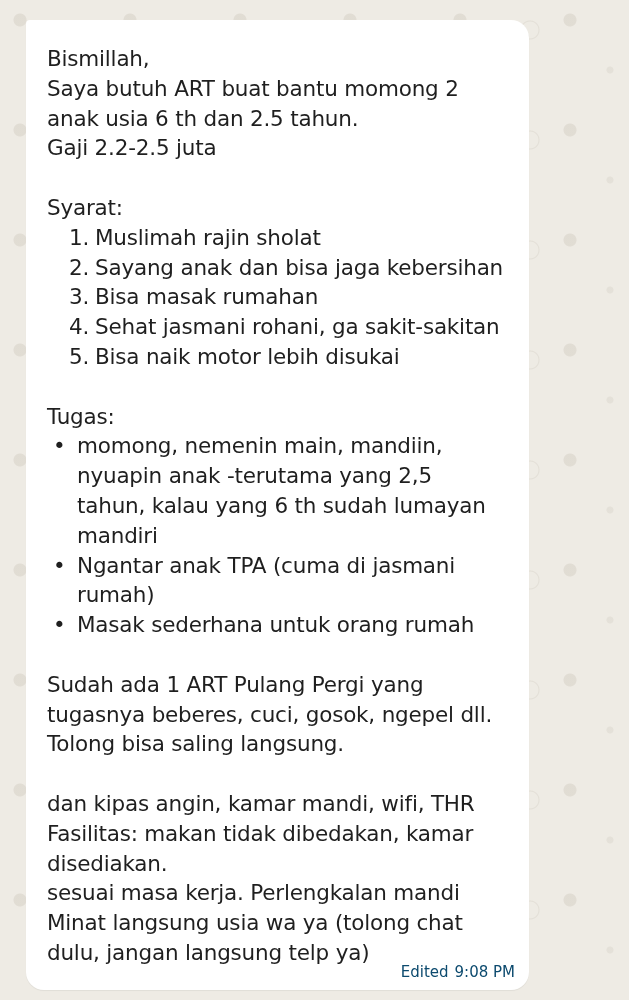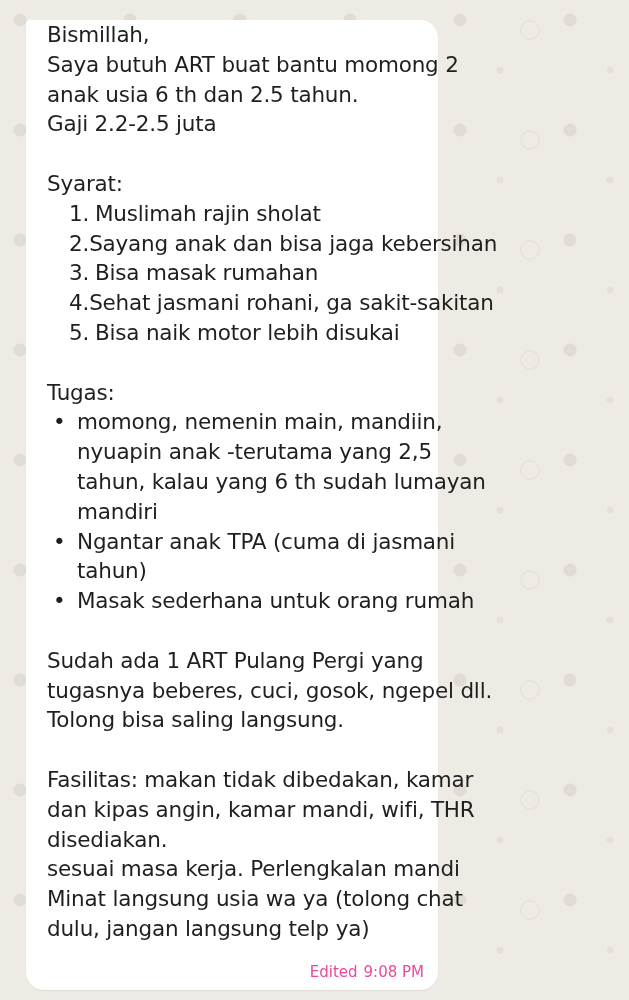--- a/index.html
+++ b/index.html
@@ -22,28 +22,28 @@
         radial-gradient(circle at 20px 20px, rgba(200,194,182,0.35) 0 6px, transparent 7px),
         radial-gradient(circle at 60px 70px, rgba(200,194,182,0.25) 0 3px, transparent 4px),
         radial-gradient(circle at 90px 30px, transparent 8px, rgba(200,194,182,0.3) 9px, transparent 10px);
       background-size: 110px 110px;
       z-index: 0;
     }
     .bubble {
       position: absolute;
       left: 26px;
       top: 20px;
-      width: 412px;
+      width: 503px;
       height: 970px;
       background: #ffffff;
       border-radius: 4px 18px 18px 18px;
       box-shadow: 0 1px 1px rgba(0,0,0,0.06);
       z-index: 1;
       box-sizing: border-box;
-      padding: 0 14px 0 21px;
+      padding: 24px 14px 0 21px;
       color: #1f1f1f;
       font-size: 21.5px;
       line-height: 29.8px;
       letter-spacing: -0.2px;
     }
     .line { white-space: nowrap; }
     .blank { height: 29.8px; }
     .ol-item {
       display: flex;
       padding-left: 22px;
@@ -64,21 +64,21 @@
     }
     .ul-text {
       flex: 1;
       padding-right: 20px;
     }
     .meta {
       position: absolute;
       right: 14px;
       bottom: 8px;
       font-size: 15px;
-      color: #ec4899;
+      color: #0c4a6e;
       letter-spacing: 0;
       line-height: 20px;
     }
     .meta .edited { margin-right: 6px; }
   </style>
 </head>
 <body>
 
 <div class="wallpaper"></div>
 
@@ -119,38 +119,38 @@
       <div class="line">momong, nemenin main, mandiin,</div>
       <div class="line">nyuapin anak -terutama yang 2,5</div>
       <div class="line">tahun, kalau yang 6 th sudah lumayan</div>
       <div class="line">mandiri</div>
     </div>
   </div>
   <div class="ul-item">
     <span class="ul-bullet">•</span>
     <div class="ul-text">
       <div class="line">Ngantar anak TPA (cuma di jasmani</div>
-      <div class="line">tahun)</div>
+      <div class="line">rumah)</div>
     </div>
   </div>
   <div class="ul-item">
     <span class="ul-bullet">•</span>
     <div class="ul-text">
       <div class="line">Masak sederhana untuk orang rumah</div>
     </div>
   </div>
   <div class="blank"></div>
 
   <div class="line">Sudah ada 1 ART  Pulang Pergi yang</div>
   <div class="line">tugasnya beberes, cuci, gosok, ngepel dll.</div>
   <div class="line">Tolong bisa saling langsung.</div>
   <div class="blank"></div>
 
+  <div class="line">dan kipas angin, kamar mandi, wifi, THR</div>
   <div class="line">Fasilitas: makan tidak dibedakan, kamar</div>
-  <div class="line">dan kipas angin, kamar mandi, wifi, THR</div>
   <div class="line">disediakan.</div>
   <div class="line">sesuai masa kerja. Perlengkalan mandi</div>
   <div class="line">Minat langsung usia wa ya (tolong chat</div>
   <div class="line">dulu, jangan langsung telp ya)</div>
 
   <div class="meta">
     <span class="edited">Edited</span><span>9:08 PM</span>
   </div>
 </div>
 

